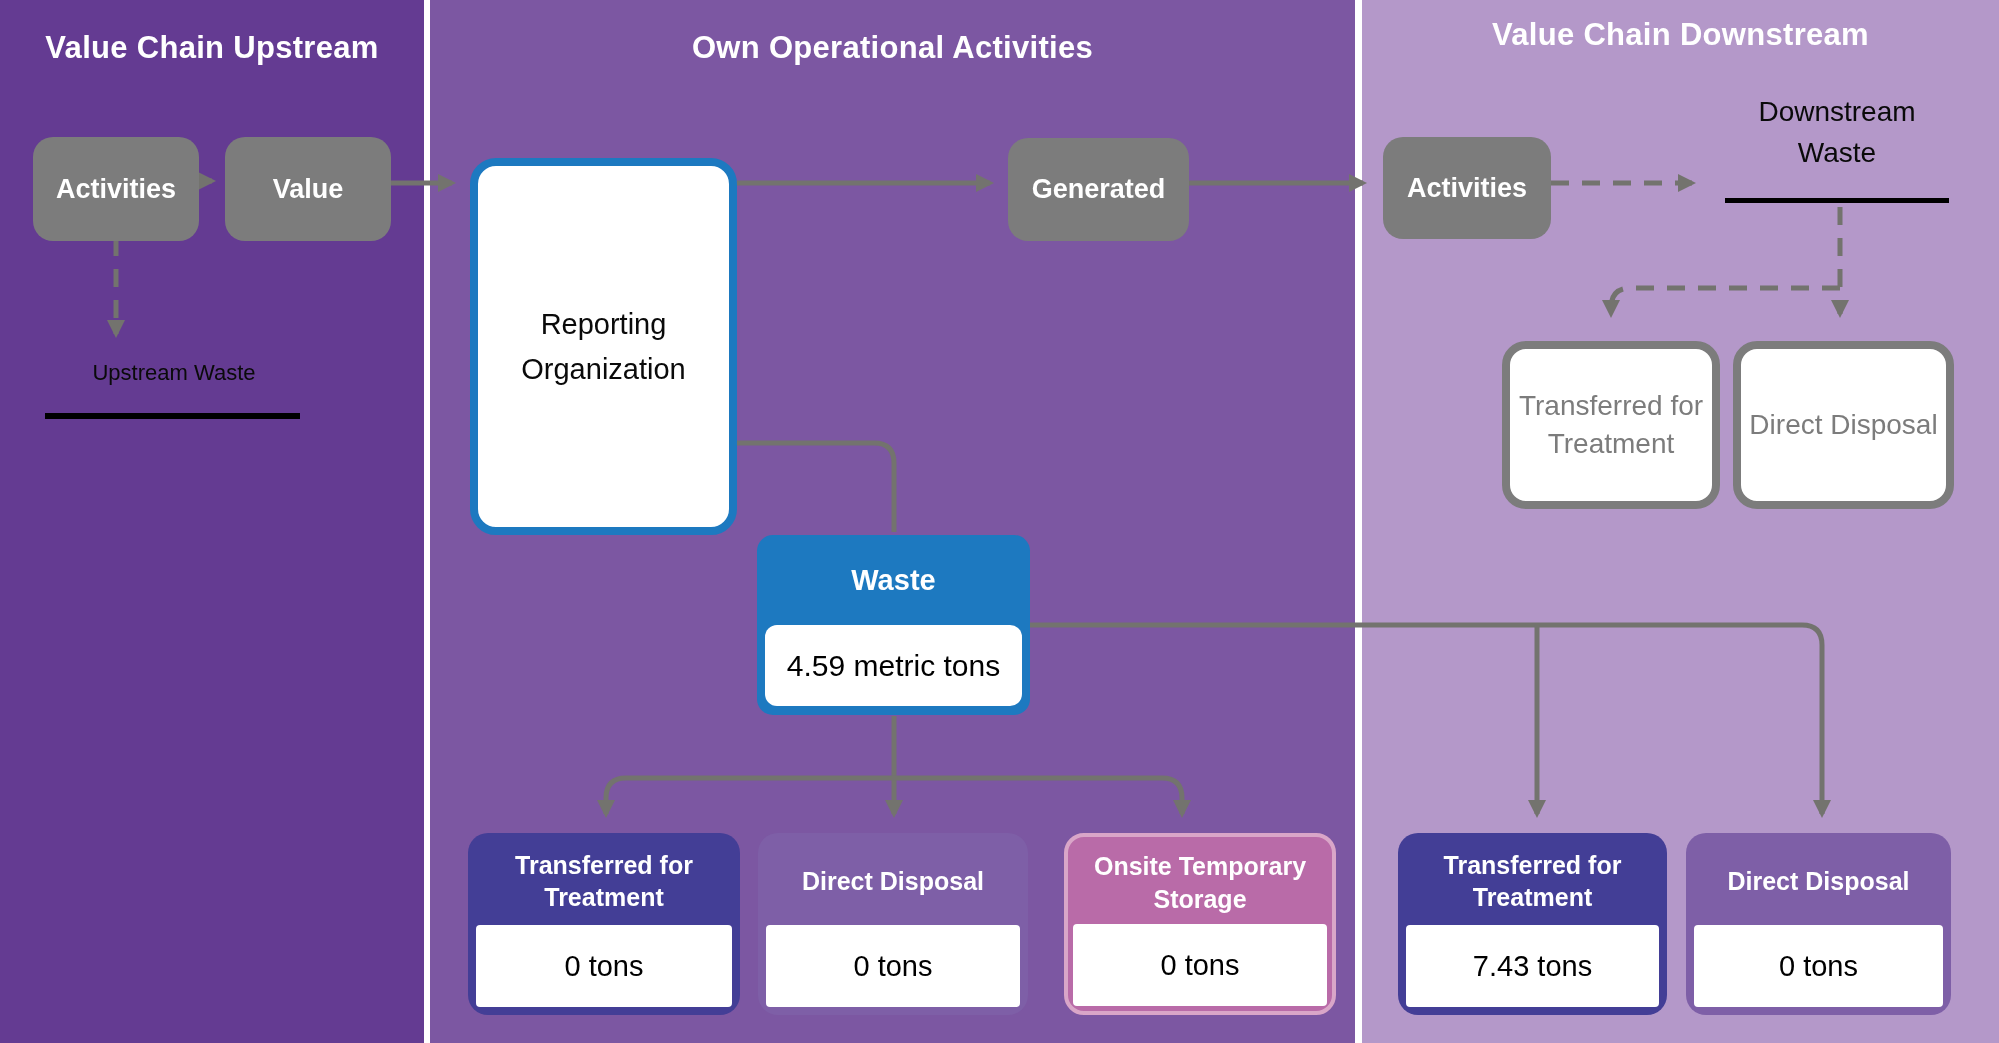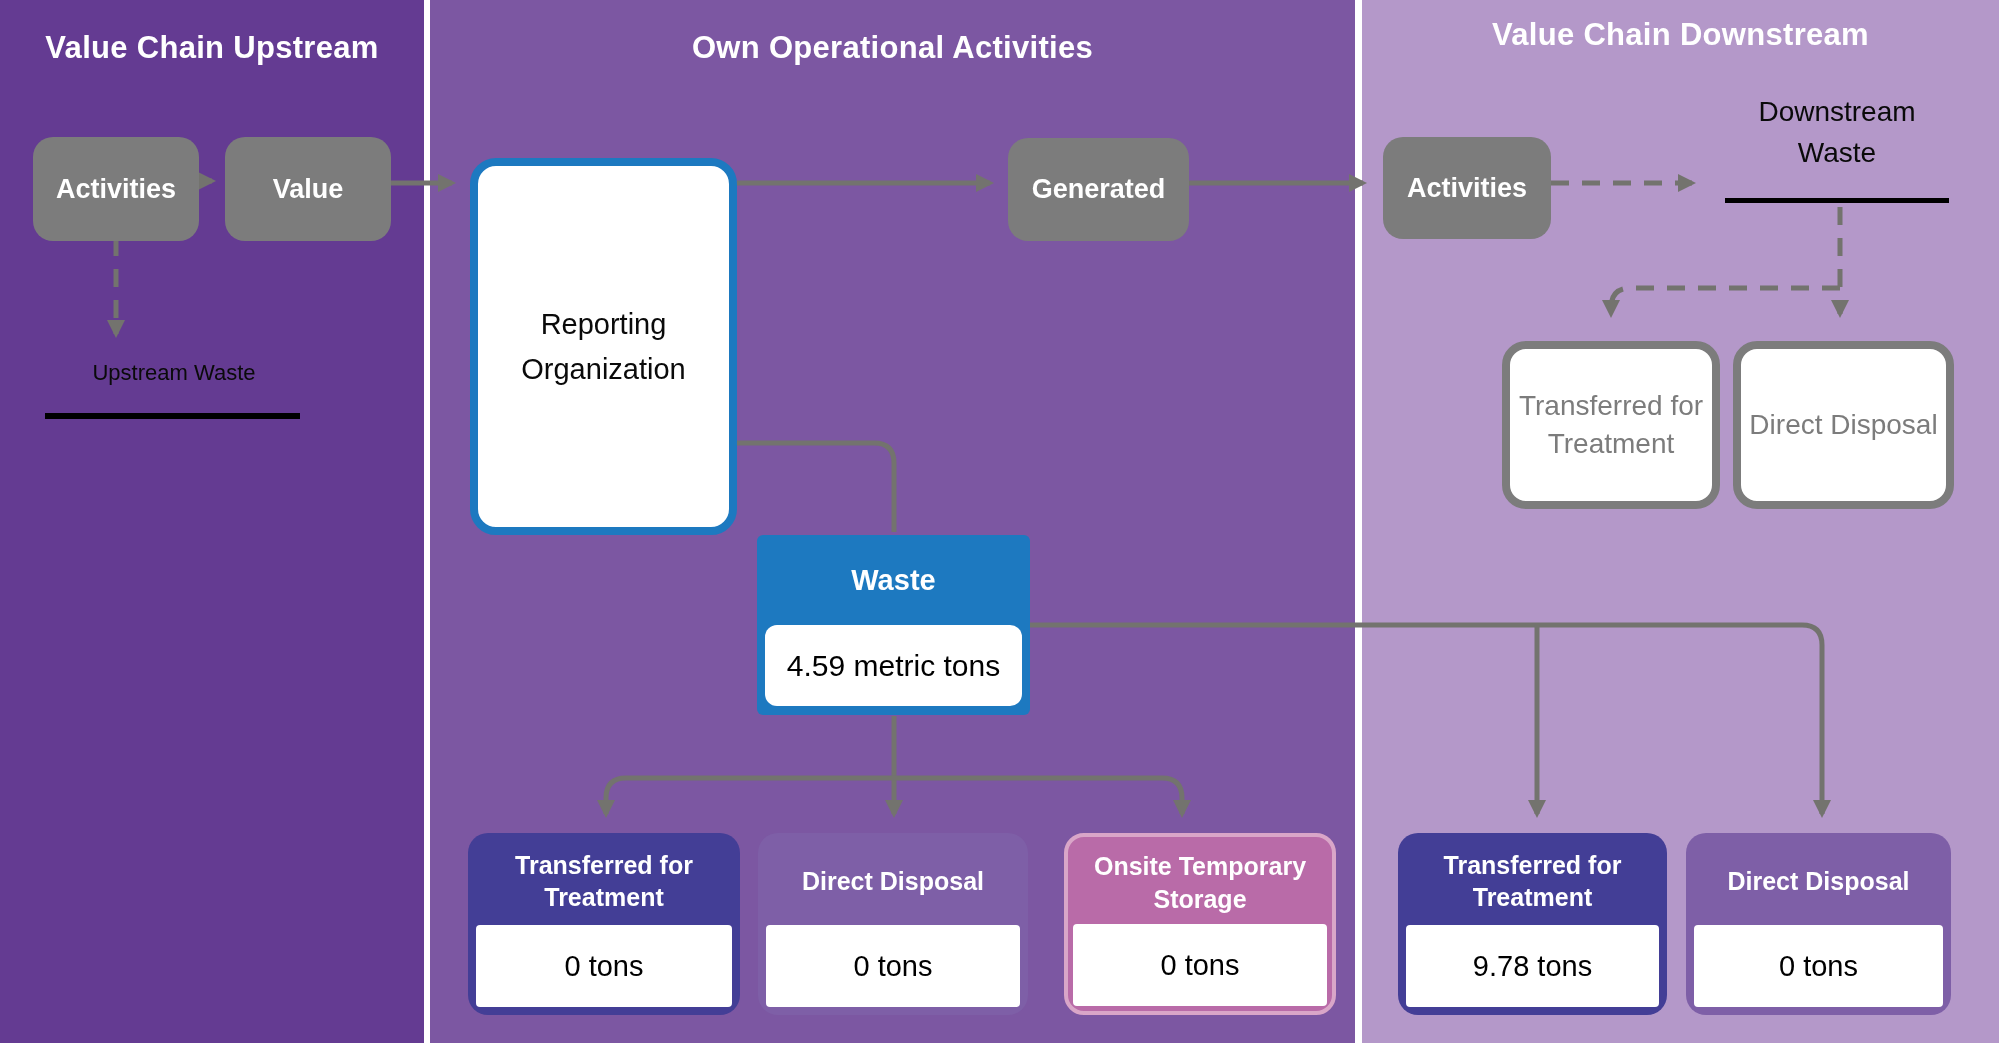--- a/index.html
+++ b/index.html
@@ -41,21 +41,21 @@
     position:absolute;left:470px;top:130px;width:267px;height:377px;
     background:#ffffff;border:8px solid #1d79c0;border-radius:26px;
     box-sizing:border-box;color:#0a0a0a;font-size:29px;line-height:1.55;
     display:flex;align-items:center;justify-content:center;text-align:center;
     padding:0 28px;
     margin-top:28px;
   }
 
   .waste-node{
     position:absolute;left:757px;top:535px;width:273px;height:180px;
-    background:#1d79c0;border-radius:6px;display:flex;flex-direction:column;
+    background:#1d79c0;border-radius:16px;display:flex;flex-direction:column;
     box-sizing:border-box;
   }
   .waste-node .hdr{
     flex:1;display:flex;align-items:center;justify-content:center;
     color:#ffffff;font-weight:bold;font-size:29px;
   }
   .waste-node .bdy{
     height:81px;margin:0 8px 9px;background:#ffffff;border-radius:12px;
     display:flex;align-items:center;justify-content:center;
     color:#000000;font-size:30px;
@@ -161,20 +161,20 @@
 
   <div class="gray-node" id="node-activities-down">Activities</div>
   <div class="waste-label" id="label-downstream-waste">Downstream Waste</div>
   <div id="underline-downstream"></div>
 
   <div class="outline-node" id="node-transferred-outline">Transferred for Treatment</div>
   <div class="outline-node" id="node-direct-outline">Direct Disposal</div>
 
   <div class="value-node" id="node-transferred-right">
     <div class="hdr">Transferred for Treatment</div>
-    <div class="bdy">9.78 tons</div>
+    <div class="bdy">7.43 tons</div>
   </div>
   <div class="value-node" id="node-direct-right">
     <div class="hdr">Direct Disposal</div>
     <div class="bdy">0 tons</div>
   </div>
 
 </div>
 
 </body></html>

